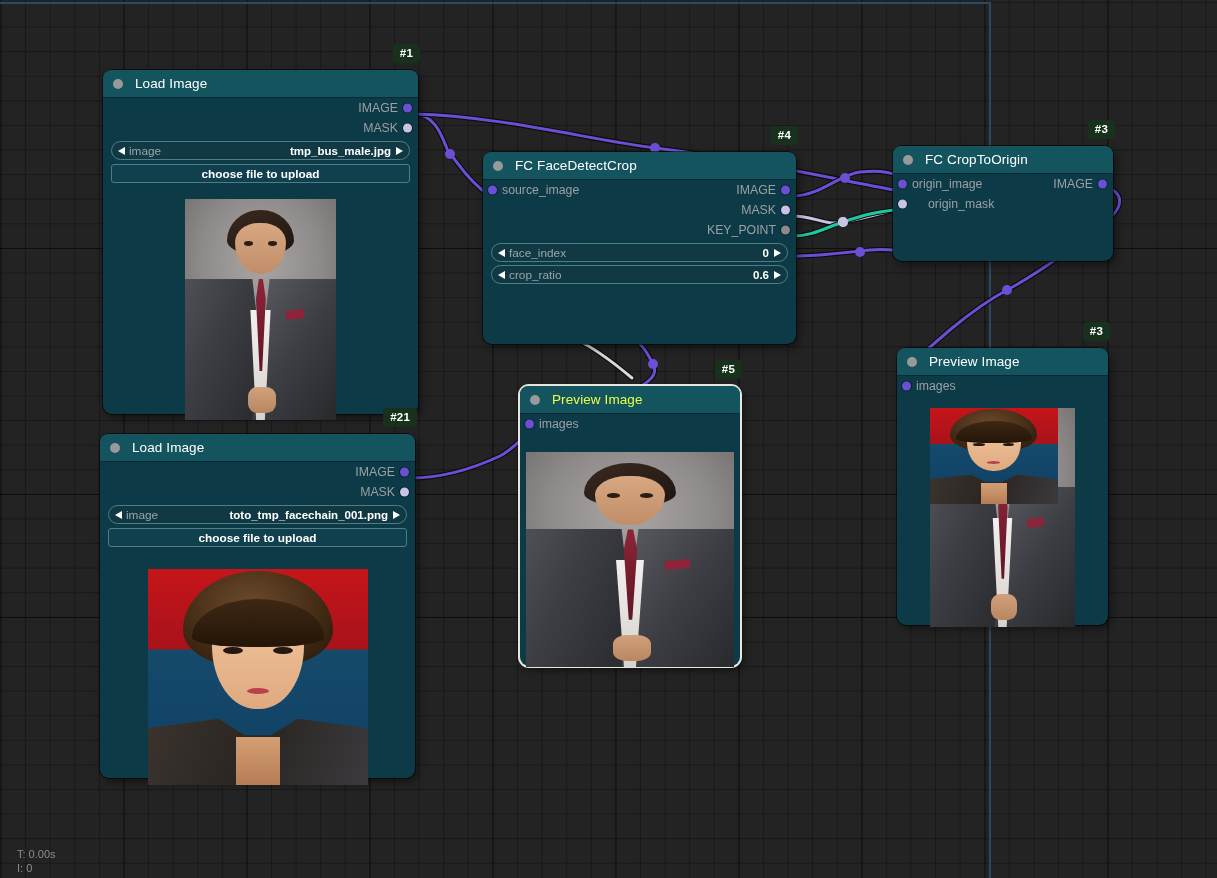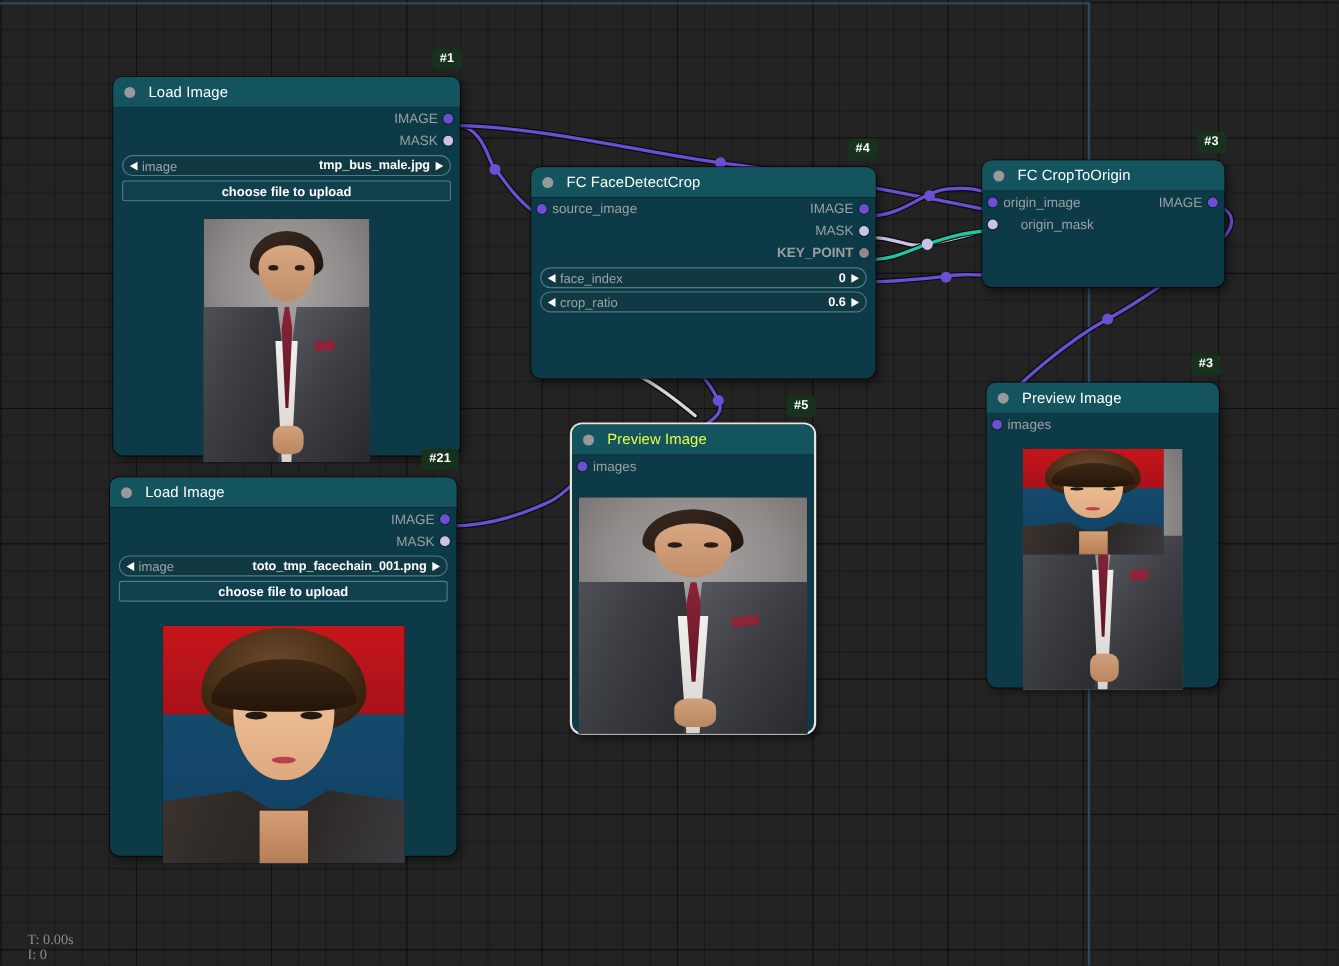--- a/index.html
+++ b/index.html
@@ -241,25 +241,25 @@
     background: linear-gradient(180deg,#d59f75,#b57d55);
   }
 
   .photoC { 
     position: absolute; inset: 0;
     background: radial-gradient(ellipse 70% 55% at 50% 30%, #a9a6a4 0%, #8e8b8a 55%, #6f6d6c 100%);
   }
 
   .status {
     position: absolute;
-    left: 25px; bottom: 3px;
+    left: 17px; bottom: 3px;
     color: #8c8c8c;
-    font-size: 13px;
+    font-size: 11px;
     line-height: 14px;
-    font-family: Liberation Serif, serif;
+    font-family: Liberation Sans, sans-serif;
   }
 </style>
 </head>
 <body>
 
 <div id="canvas">
 
   <div class="axis-h"></div>
   <div class="axis-v"></div>
 
@@ -365,21 +365,21 @@
             <span class="slot-label" style="position: absolute; left: 19px;">source_image</span>
             <span class="dot right" style="background: rgb(108, 79, 212);"></span>
             <span class="slot-label" style="position: absolute; right: 20px;">IMAGE</span>
           </div>
           <div class="slot-row">
             <span class="dot right" style="background: rgb(201, 195, 232);"></span>
             <span class="slot-label" style="position: absolute; right: 20px;">MASK</span>
           </div>
           <div class="slot-row">
             <span class="dot right" style="background: rgb(138, 138, 138);"></span>
-            <span class="slot-label" style="position: absolute; right: 20px; font-weight: bold;">KEY_POINT</span>
+            <span class="slot-label" style="position: absolute; right: 20px;">KEY_POINT</span>
           </div>
           <div class="widget">
             <span class="arrow l"></span>
             <span class="wname" style="margin-left: 10px;">face_index</span>
             <span class="wval">0</span>
             <span class="arrow r"></span>
           </div>
           <div class="widget">
             <span class="arrow l"></span>
             <span class="wname" style="margin-left: 10px;">crop_ratio</span>

